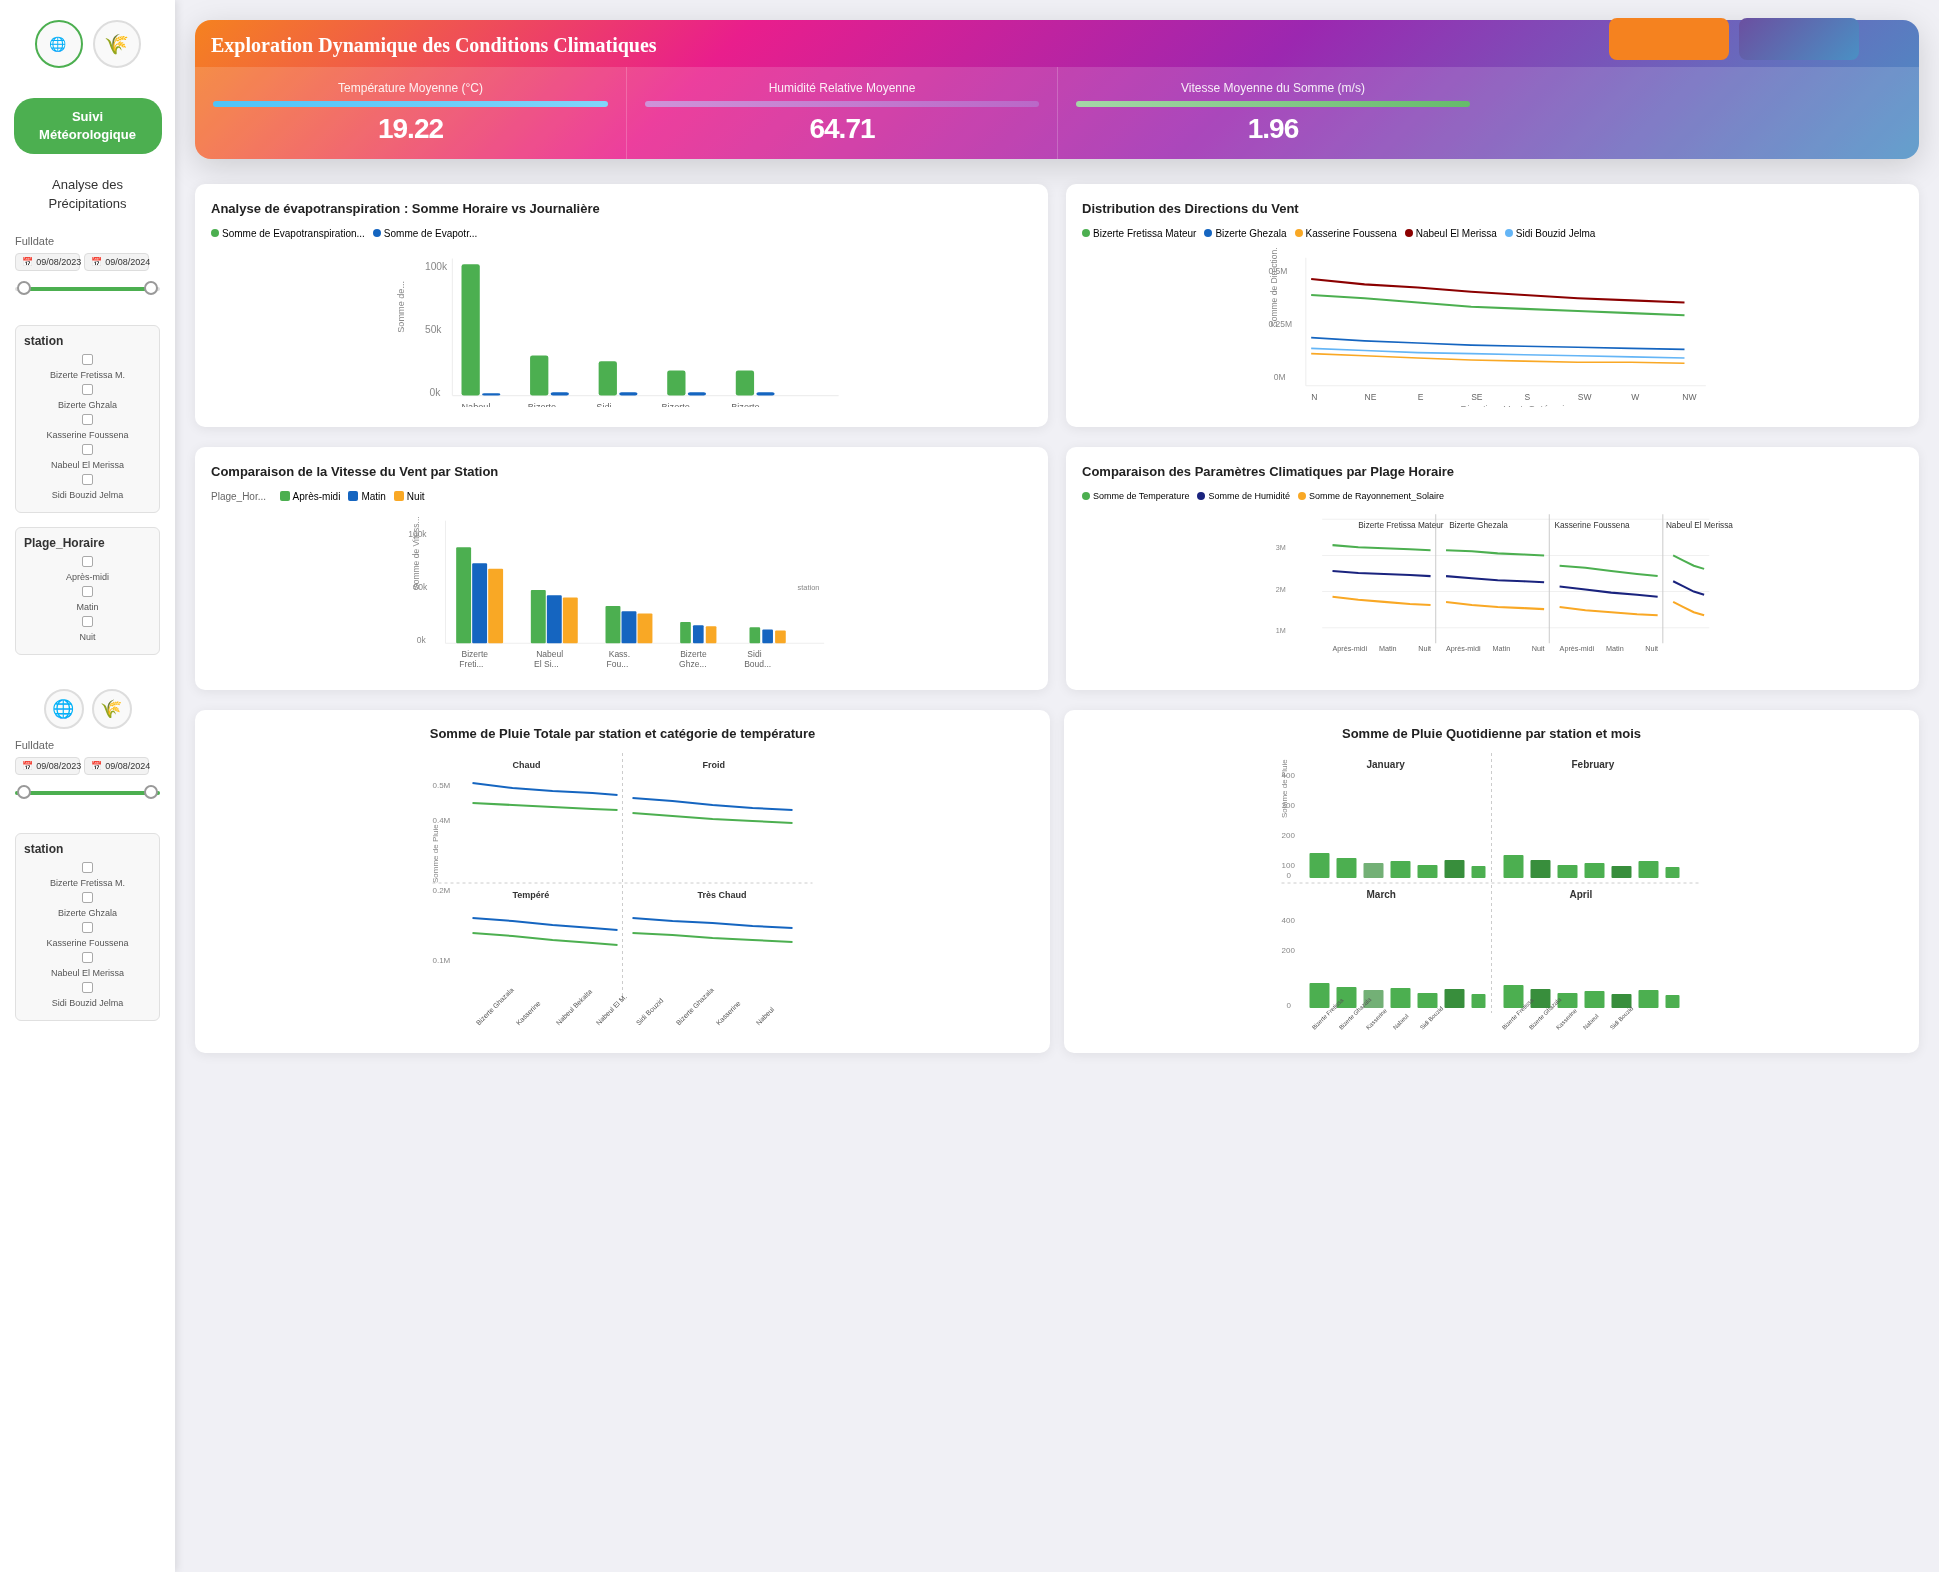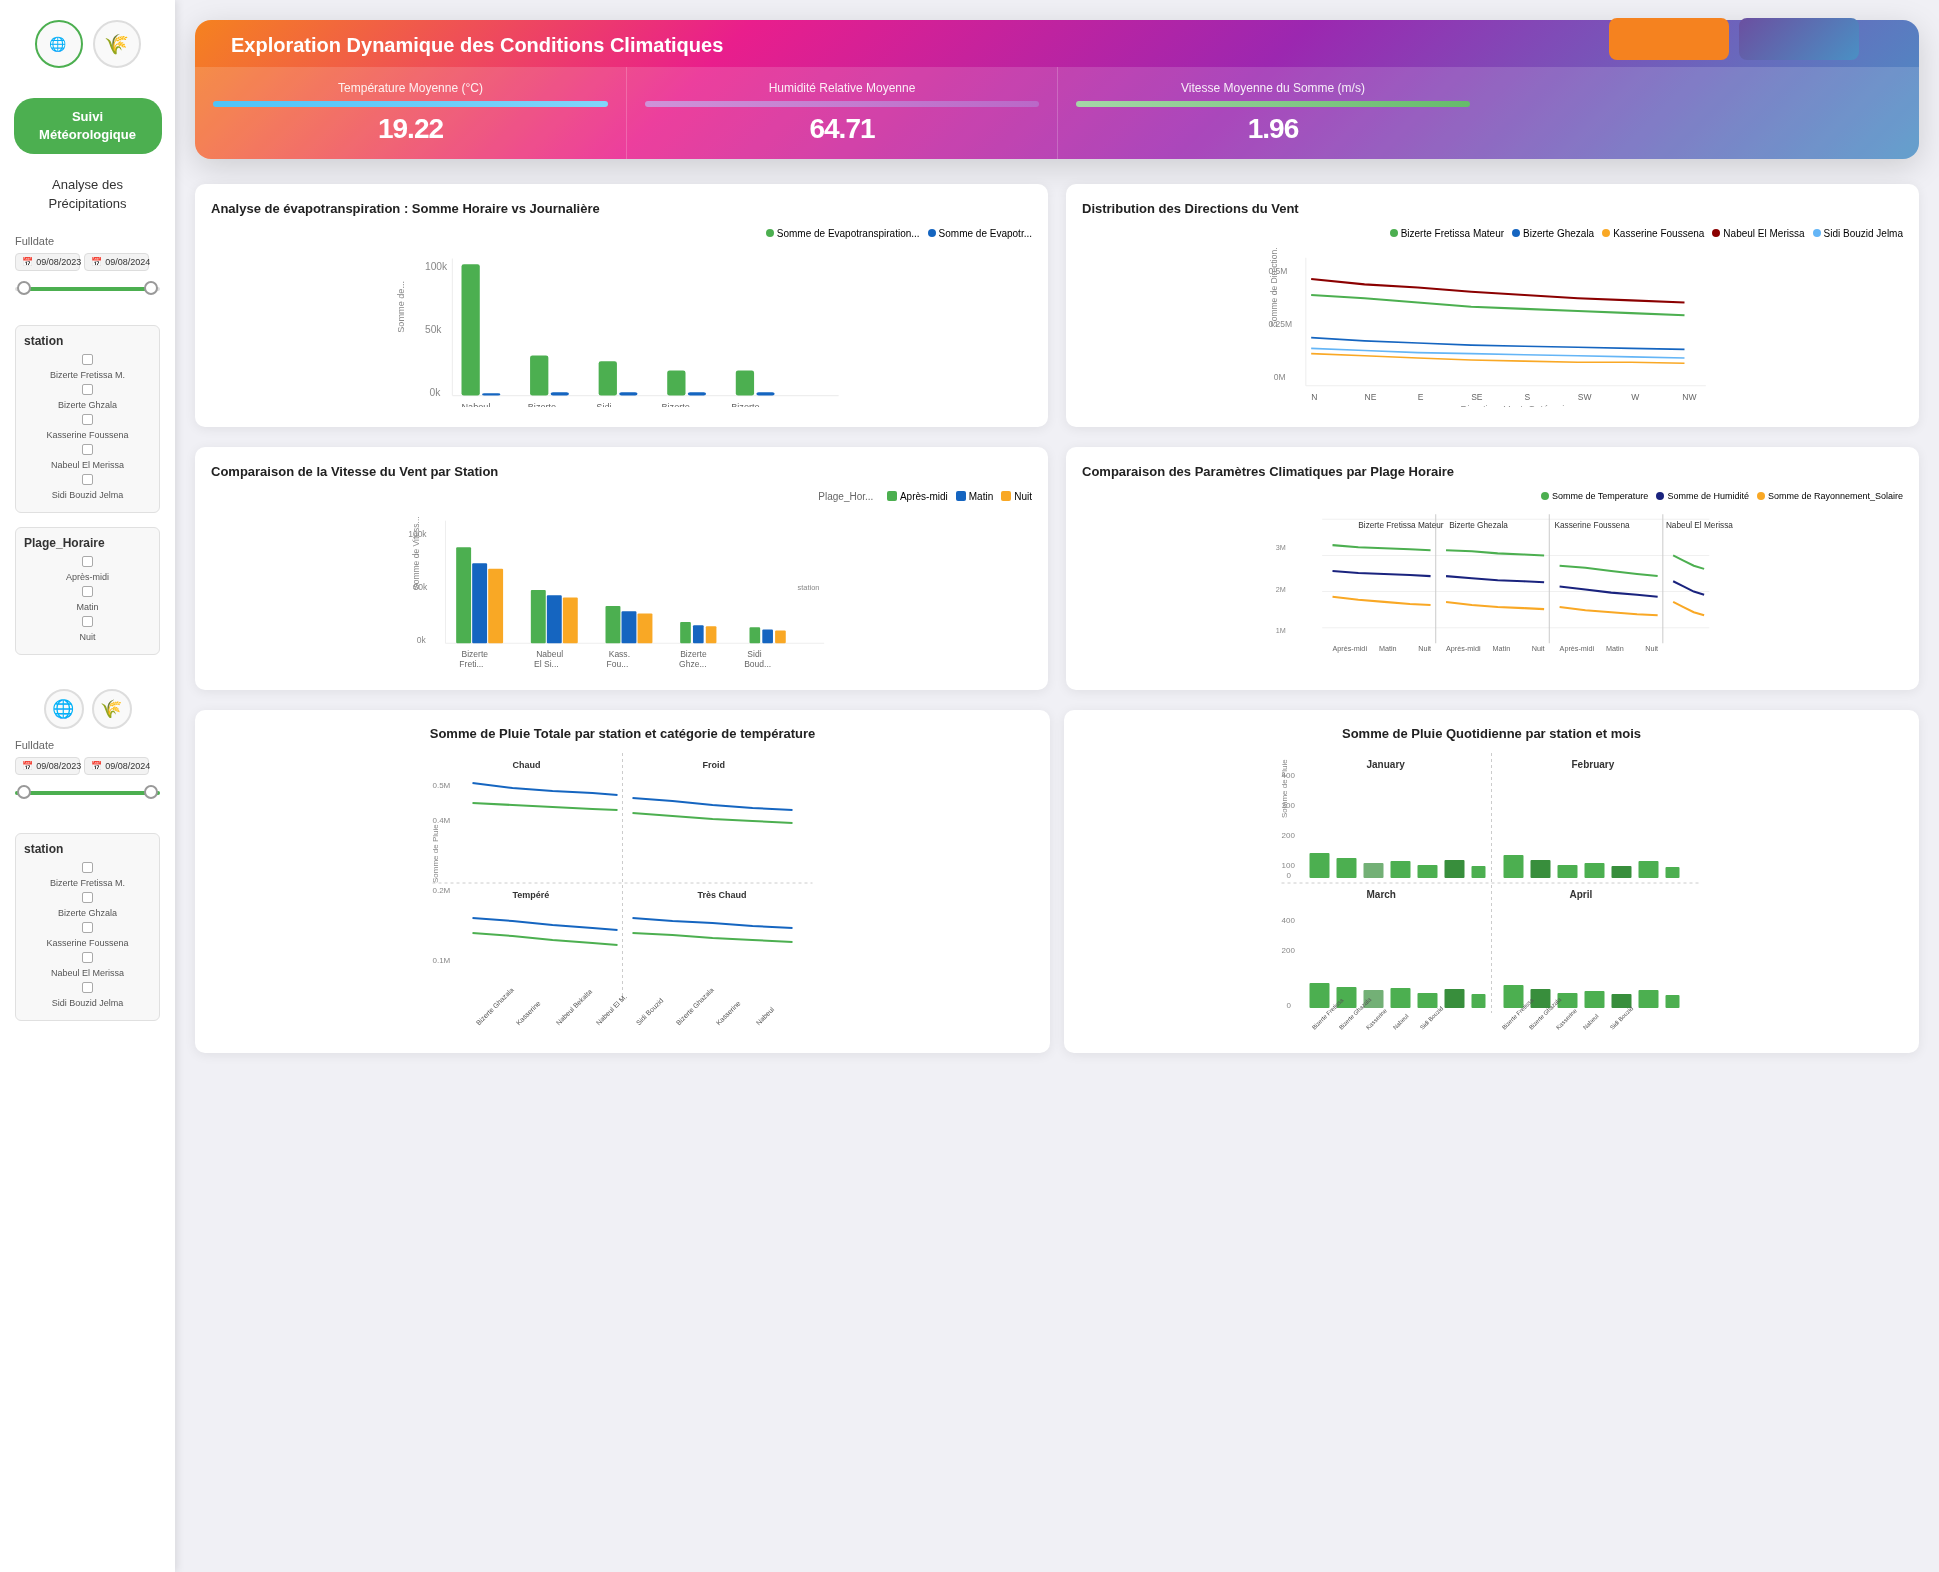--- a/index.html
+++ b/index.html
@@ -207,21 +207,22 @@
     
     .dashboard-card {
       background: linear-gradient(135deg, #F5821F 0%, #E91E8C 30%, #9C27B0 60%, #4A90C4 100%);
       border-radius: 16px;
       padding: 0;
       overflow: hidden;
       margin-bottom: 25px;
       box-shadow: 0 8px 32px rgba(0,0,0,0.15);
     }
     .card-header {
-      padding: 14px 36px 10px;
+      padding: 14px 16px 10px;
+      font-family: Liberation Serif, serif;
     }
     .card-title {
       color: white;
       font-size: 20px;
       font-weight: 700;
     }
     .metrics-row {
       display: grid;
       grid-template-columns: 1fr 1fr 1fr 1fr;
       background: rgba(255,255,255,0.15);
@@ -264,21 +265,20 @@
       color: #222;
       margin-bottom: 10px;
       line-height: 1.4;
     }
     .chart-legend {
       display: flex;
       flex-wrap: wrap;
       gap: 8px;
       margin-bottom: 8px;
       font-size: 10px;
-      justify-content: flex-end;
     }
     .legend-item {
       display: flex;
       align-items: center;
       gap: 3px;
     }
     .legend-dot {
       width: 8px;
       height: 8px;
       border-radius: 50%;

